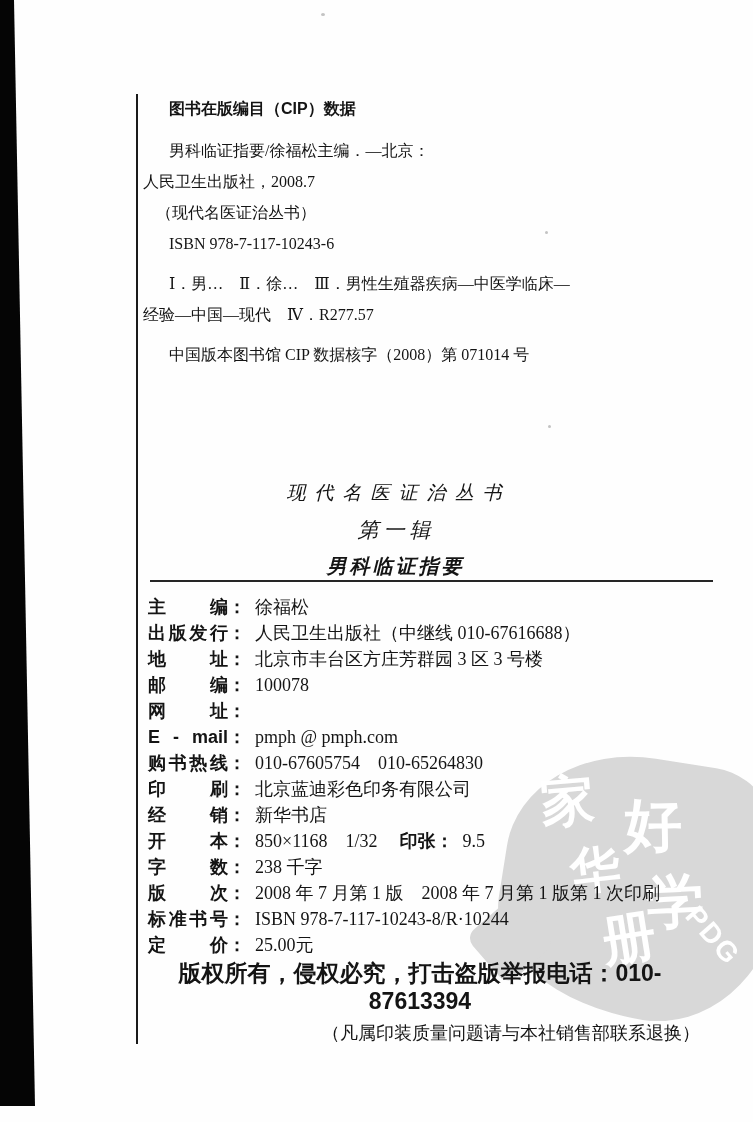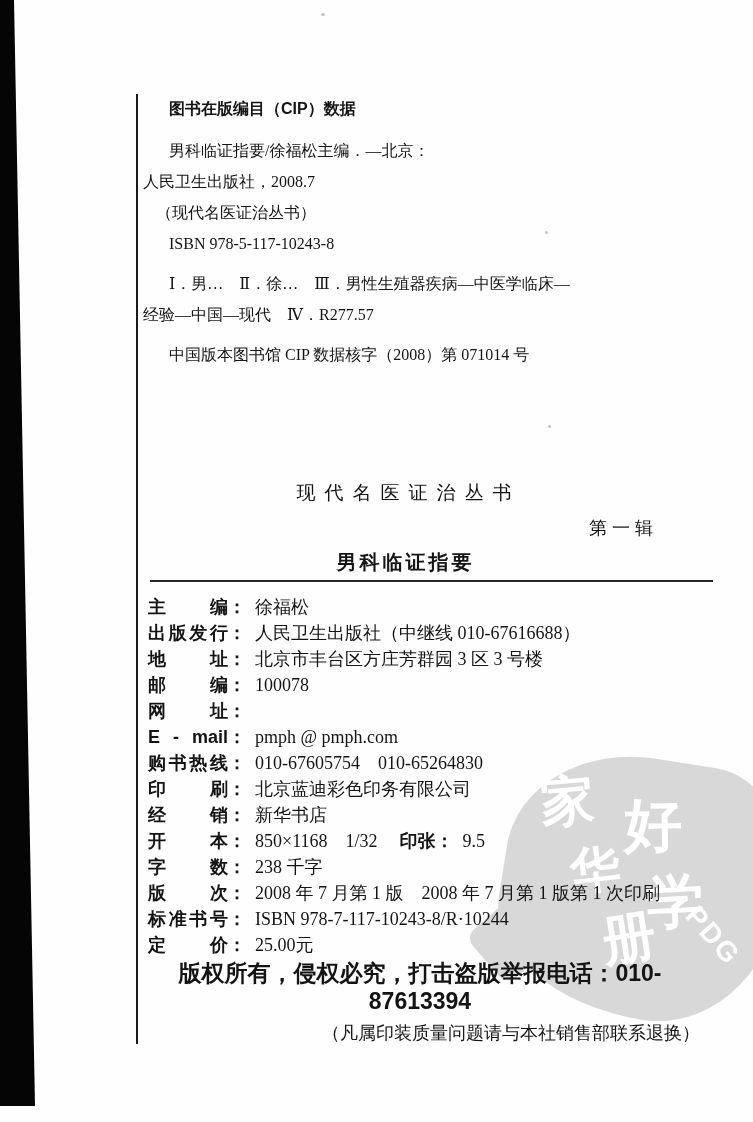--- a/index.html
+++ b/index.html
@@ -37,23 +37,23 @@
   .left-rule{position:absolute;left:136px;top:94px;width:2px;height:950px;background:#1a1a1a;}
   .cip{position:absolute;left:143px;top:94px;width:578px;font-size:16px;}
   .cip-header{font-weight:bold;padding-left:26px;line-height:30px;margin-bottom:11px;
     font-family:"Liberation Sans","DejaVu Sans",sans-serif;}
   .cip-line{line-height:31px;}
   .ind1{padding-left:26px;}
   .inds{padding-left:13px;}
   .gap{margin-top:9px;}
 
   
-  .series{position:absolute;left:150px;top:481px;width:508px;text-align:center;}
+  .series{position:absolute;left:140px;top:481px;width:508px;text-align:center;font-style:italic;}
   .series-name{font-size:19px;letter-spacing:9px;padding-left:9px;line-height:24px;}
-  .series-volume{font-size:18px;letter-spacing:5px;padding-left:5px;margin-top:11px;text-align:right;}
+  .series-volume{font-size:21px;letter-spacing:5px;padding-left:5px;margin-top:11px;}
   .book-title{font-size:20px;font-weight:bold;letter-spacing:3px;padding-left:3px;margin-top:9px;
     font-family:"Liberation Sans","DejaVu Sans",sans-serif;}
   .title-rule{position:absolute;left:150px;top:580px;width:563px;height:2px;background:#262626;}
 
   
   .pub{position:absolute;left:148px;top:594px;width:572px;font-size:18px;}
   .pub-row{display:flex;align-items:baseline;line-height:26px;white-space:nowrap;}
   .pub-label{font-weight:bold;width:80px;flex:none;text-align:justify;text-align-last:justify;
     text-justify:inter-ideograph;font-family:"Liberation Sans","DejaVu Sans",sans-serif;}
   .pub-colon{font-weight:bold;margin-right:9px;
@@ -86,21 +86,21 @@
     <span class="wm-label">PDG</span>
   </div>
 
   <div class="left-rule"></div>
 
   <div class="cip">
     <div class="cip-header">图书在版编目（CIP）数据</div>
     <div class="cip-line ind1">男科临证指要/徐福松主编．—北京：</div>
     <div class="cip-line">人民卫生出版社，2008.7</div>
     <div class="cip-line inds">（现代名医证治丛书）</div>
-    <div class="cip-line ind1">ISBN 978-5-117-10243-8</div>
+    <div class="cip-line ind1">ISBN 978-7-117-10243-6</div>
     <div class="cip-line ind1 gap">Ⅰ．男…　Ⅱ．徐…　Ⅲ．男性生殖器疾病—中医学临床—</div>
     <div class="cip-line">经验—中国—现代　Ⅳ．R277.57</div>
     <div class="cip-line ind1 gap">中国版本图书馆 CIP 数据核字（2008）第 071014 号</div>
   </div>
 
   <div class="series">
     <div class="series-name">现代名医证治丛书</div>
     <div class="series-volume">第一辑</div>
     <div class="book-title">男科临证指要</div>
   </div>

